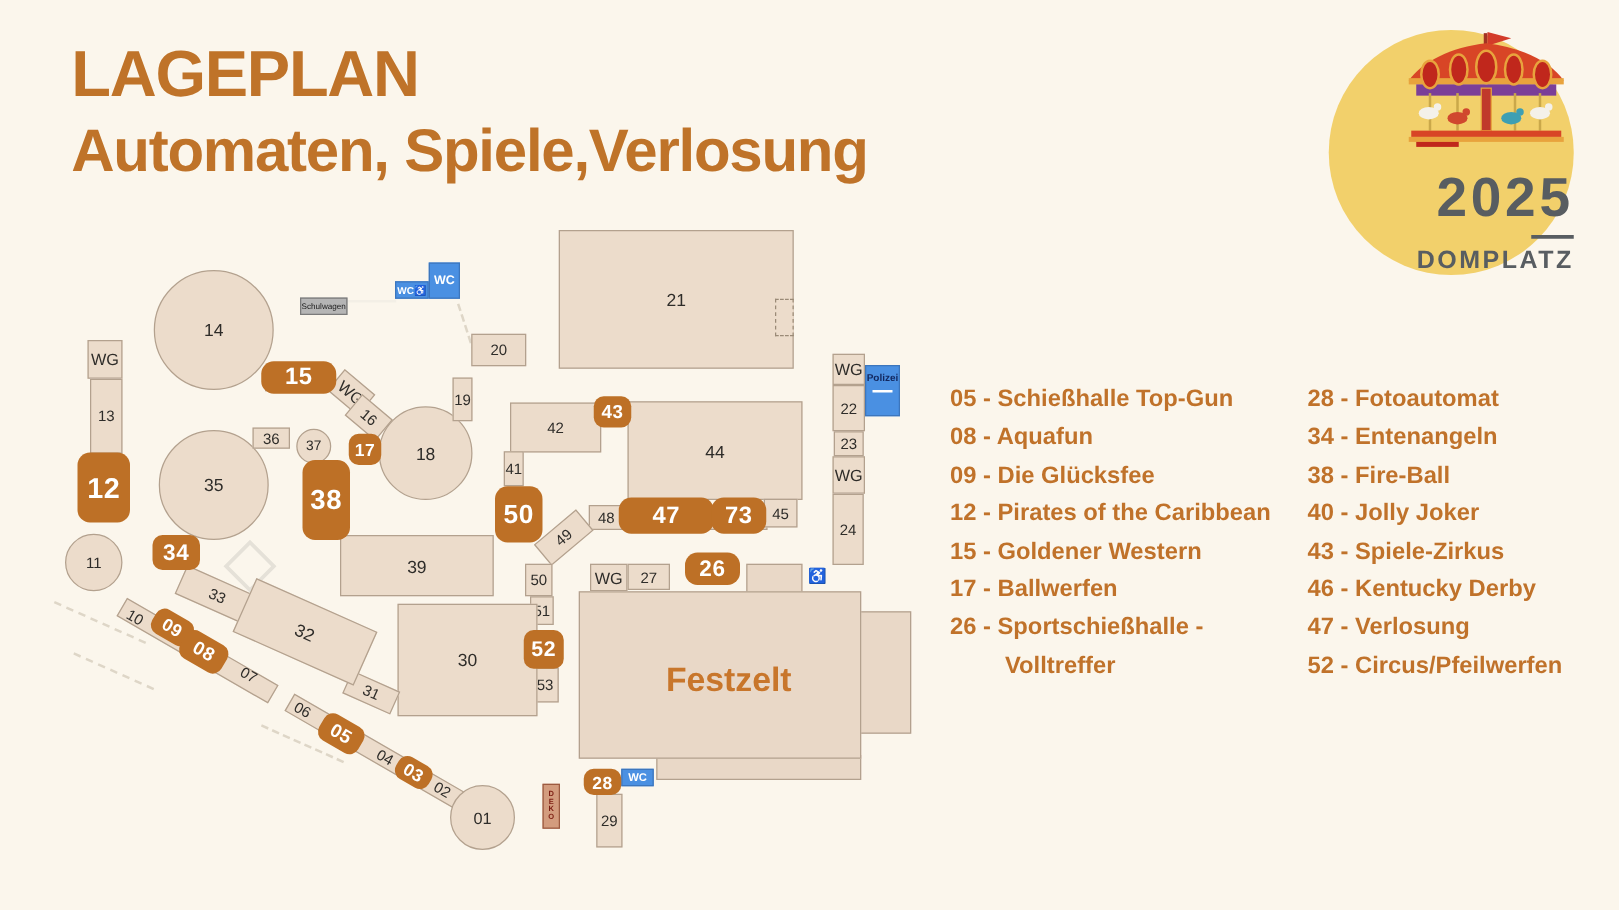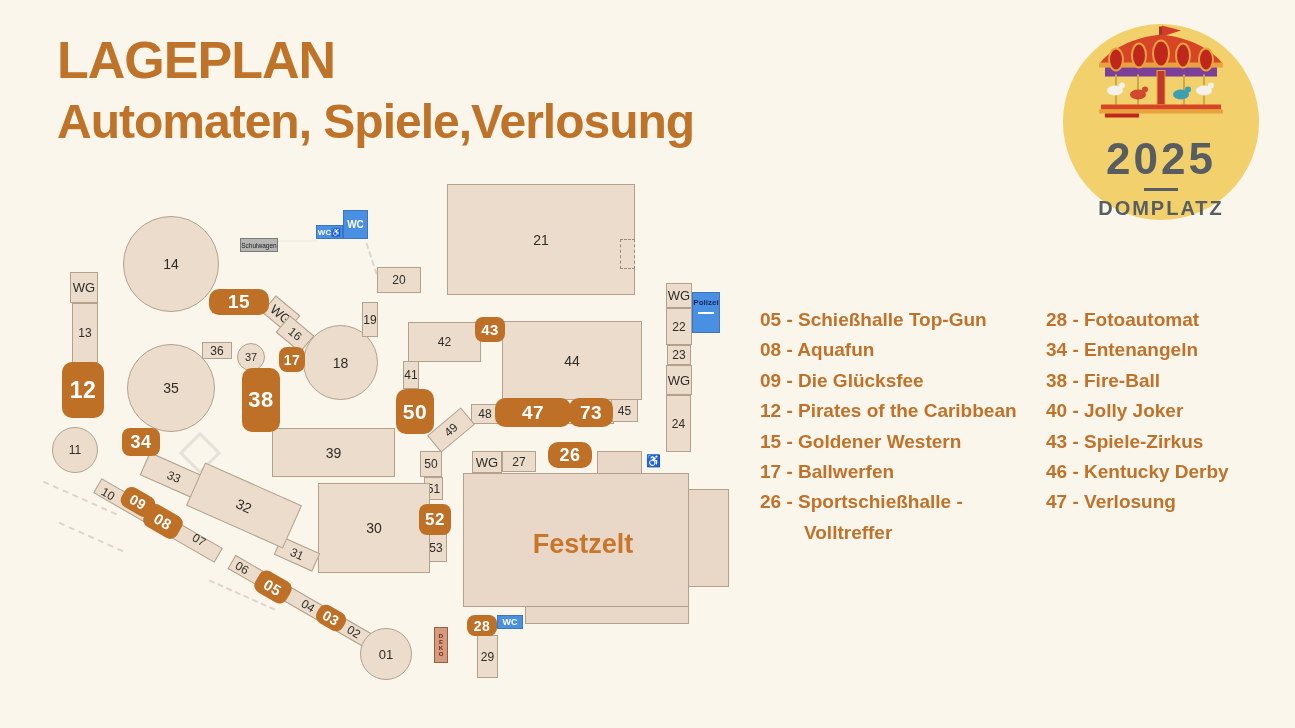--- a/index.html
+++ b/index.html
@@ -13,21 +13,21 @@
   .wc{position:absolute;box-sizing:border-box;background:#4a90e2;border:1px solid #3c76bd;color:#fff;font-weight:bold;display:flex;align-items:center;justify-content:center;z-index:4;font-size:9px}
   .fz{background:#e9d8c7}
   .dash{position:absolute;border-top:2px dashed #ded6c7;z-index:0}
   .r30{transform:rotate(30deg)}
   .r24{transform:rotate(24deg)}
   .r40{transform:rotate(40deg)}
   .rm40{transform:rotate(-40deg)}
   .title{position:absolute;left:57px;color:#bf7329;font-weight:800;letter-spacing:-1px;line-height:1}
   .legend-col{position:absolute;top:305px;color:#c0722a;font-weight:bold;font-size:19px;line-height:30.4px;white-space:nowrap}
   .legend-col .indent{padding-left:44px}
-  .logo{position:absolute;left:1063px;top:24px;width:196px;height:196px;border-radius:50%;background:#f2d06b;display:flex;flex-direction:column;align-items:center;z-index:6}
+  .logo{position:absolute;left:1063px;top:24px;width:196px;height:196px;border-radius:50%;background:#f2d06b;display:flex;flex-direction:column;align-items:flex-end;z-index:6}
   .logo .year{font-size:44px;font-weight:bold;color:#585d61;letter-spacing:3px;line-height:1;margin-top:2px}
   .logo .rule{width:34px;height:3px;background:#585d61;margin:7px 0 6px 0}
   .logo .venue{font-size:20px;font-weight:bold;color:#585d61;letter-spacing:2px}
   .fest-label{position:absolute;left:503px;top:529px;width:160px;text-align:center;font-size:27px;font-weight:bold;color:#c8762b;z-index:3}
   .deko span{writing-mode:vertical-rl;text-orientation:upright;font-size:6px;font-weight:bold;color:#7c1d12;letter-spacing:0}
   .notch{position:absolute;box-sizing:border-box;background:#ecdccb;border:1px dashed #9a8a77;z-index:2}
   .diamond{position:absolute;box-sizing:border-box;border:3px solid #e5e1d8;background:transparent;z-index:0;transform:rotate(45deg)}
   .polizei-sub{width:16px;height:2px;background:#fff;margin-top:5px}
 </style>
 </head>
@@ -81,20 +81,21 @@
   <div class="indent">Volltreffer</div>
 </div>
 <div class="legend-col" style="left:1046px">
   <div>28 - Fotoautomat</div>
   <div>34 - Entenangeln</div>
   <div>38 - Fire-Ball</div>
   <div>40 - Jolly Joker</div>
   <div>43 - Spiele-Zirkus</div>
   <div>46 - Kentucky Derby</div>
   <div>47 - Verlosung</div>
+  <div>52 - Circus/Pfeilwerfen</div>
 </div>
 
 <div id="map">
 
   <div class="dash r24" style="left:40px;top:497px;width:80px"></div>
   <div class="dash r24" style="left:56px;top:536px;width:70px"></div>
   <div class="dash r24" style="left:206px;top:594px;width:72px"></div>
   <div class="dash" style="left:352px;top:262px;width:42px;transform:rotate(72deg)"></div>
   <div class="abs" style="left:247px;top:240px;width:70px;height:2px;background:#f3efe6"></div>
   <div class="diamond" style="left:185px;top:438px;width:30px;height:30px"></div>

